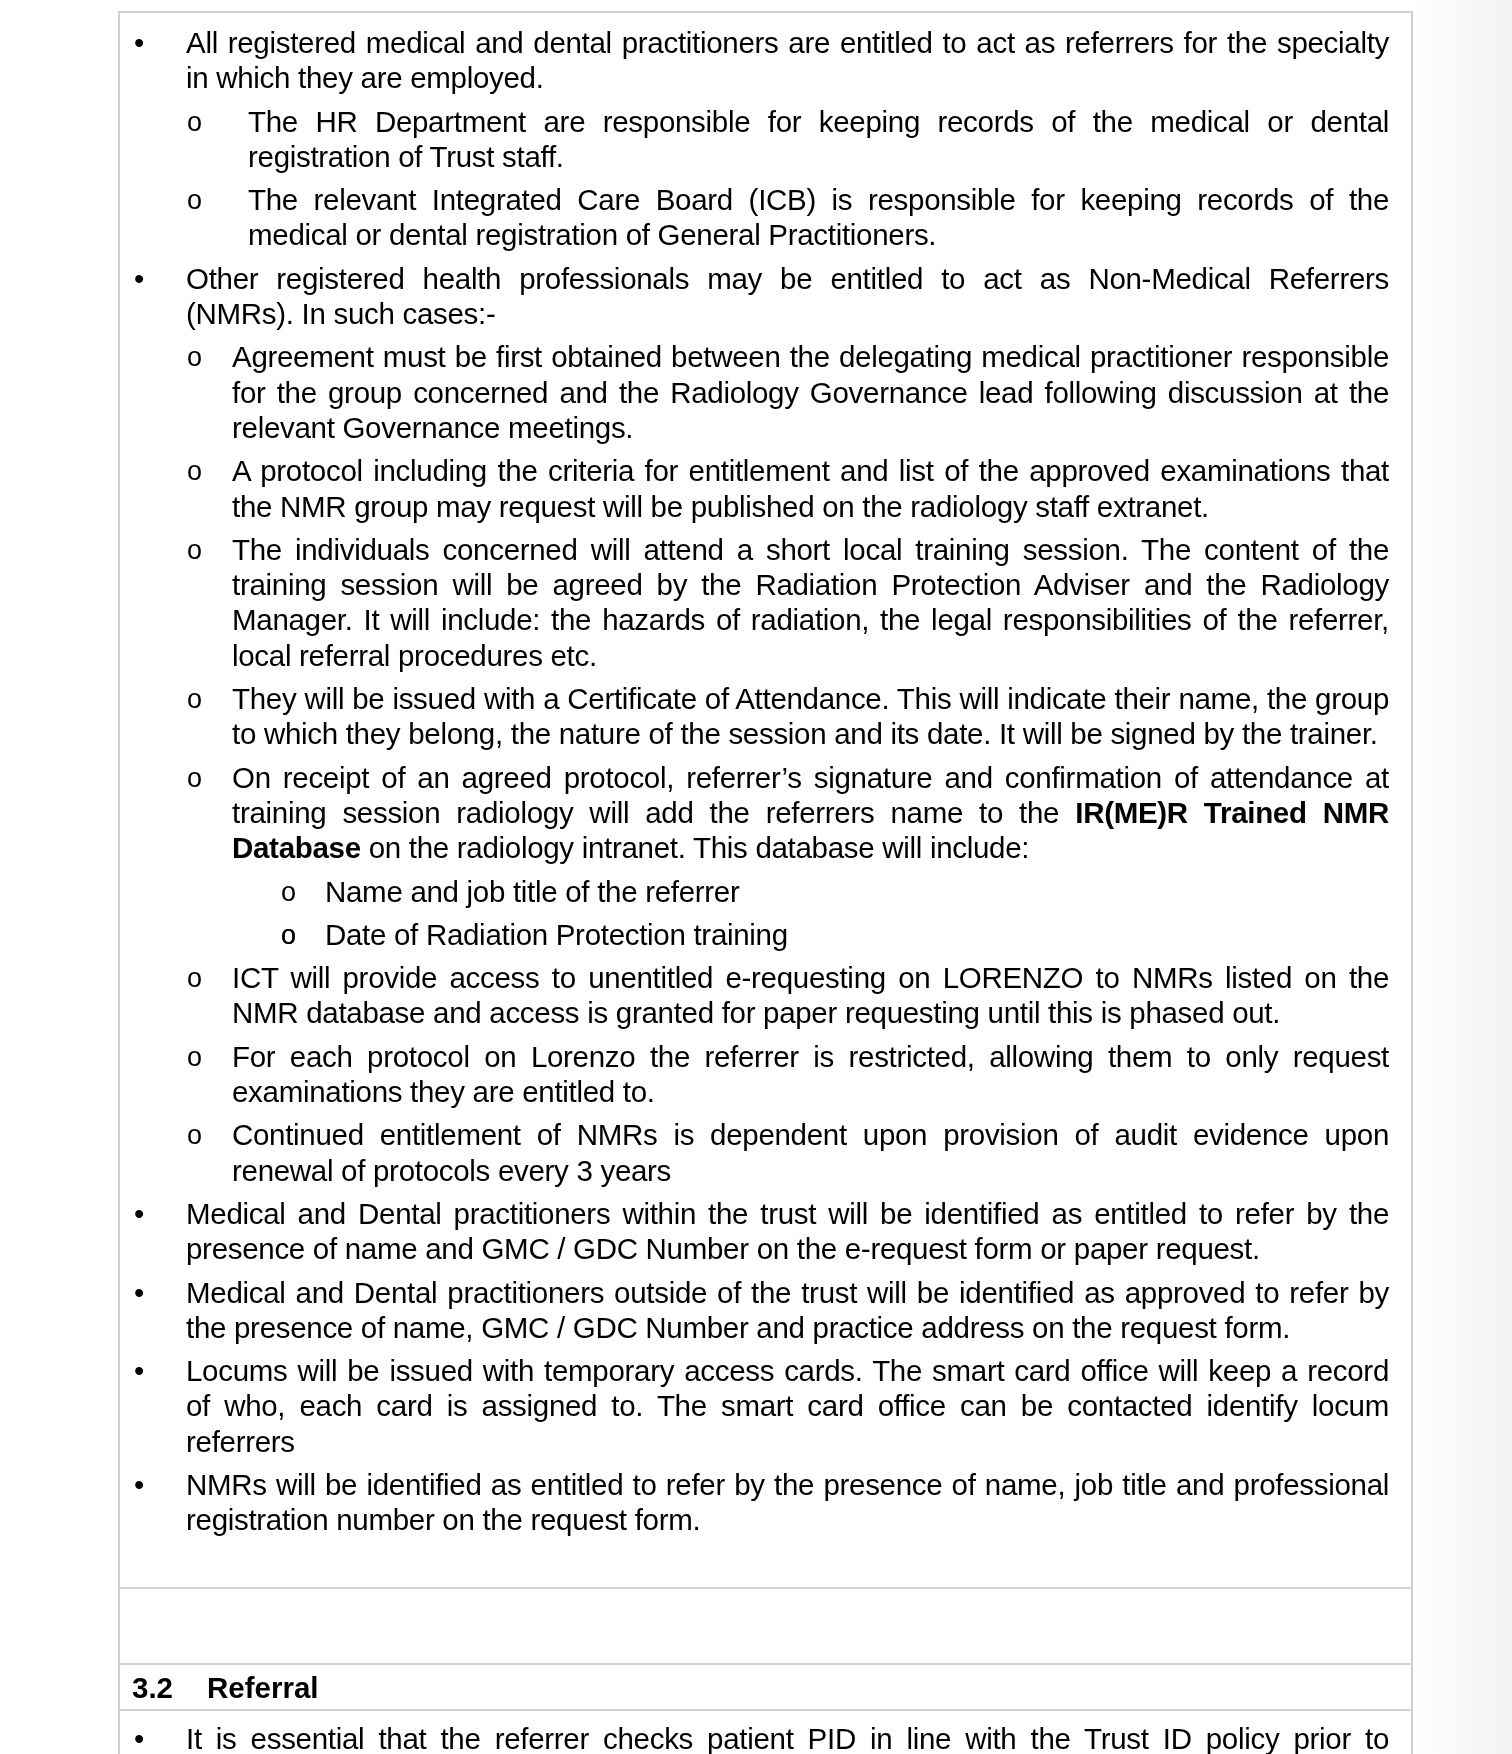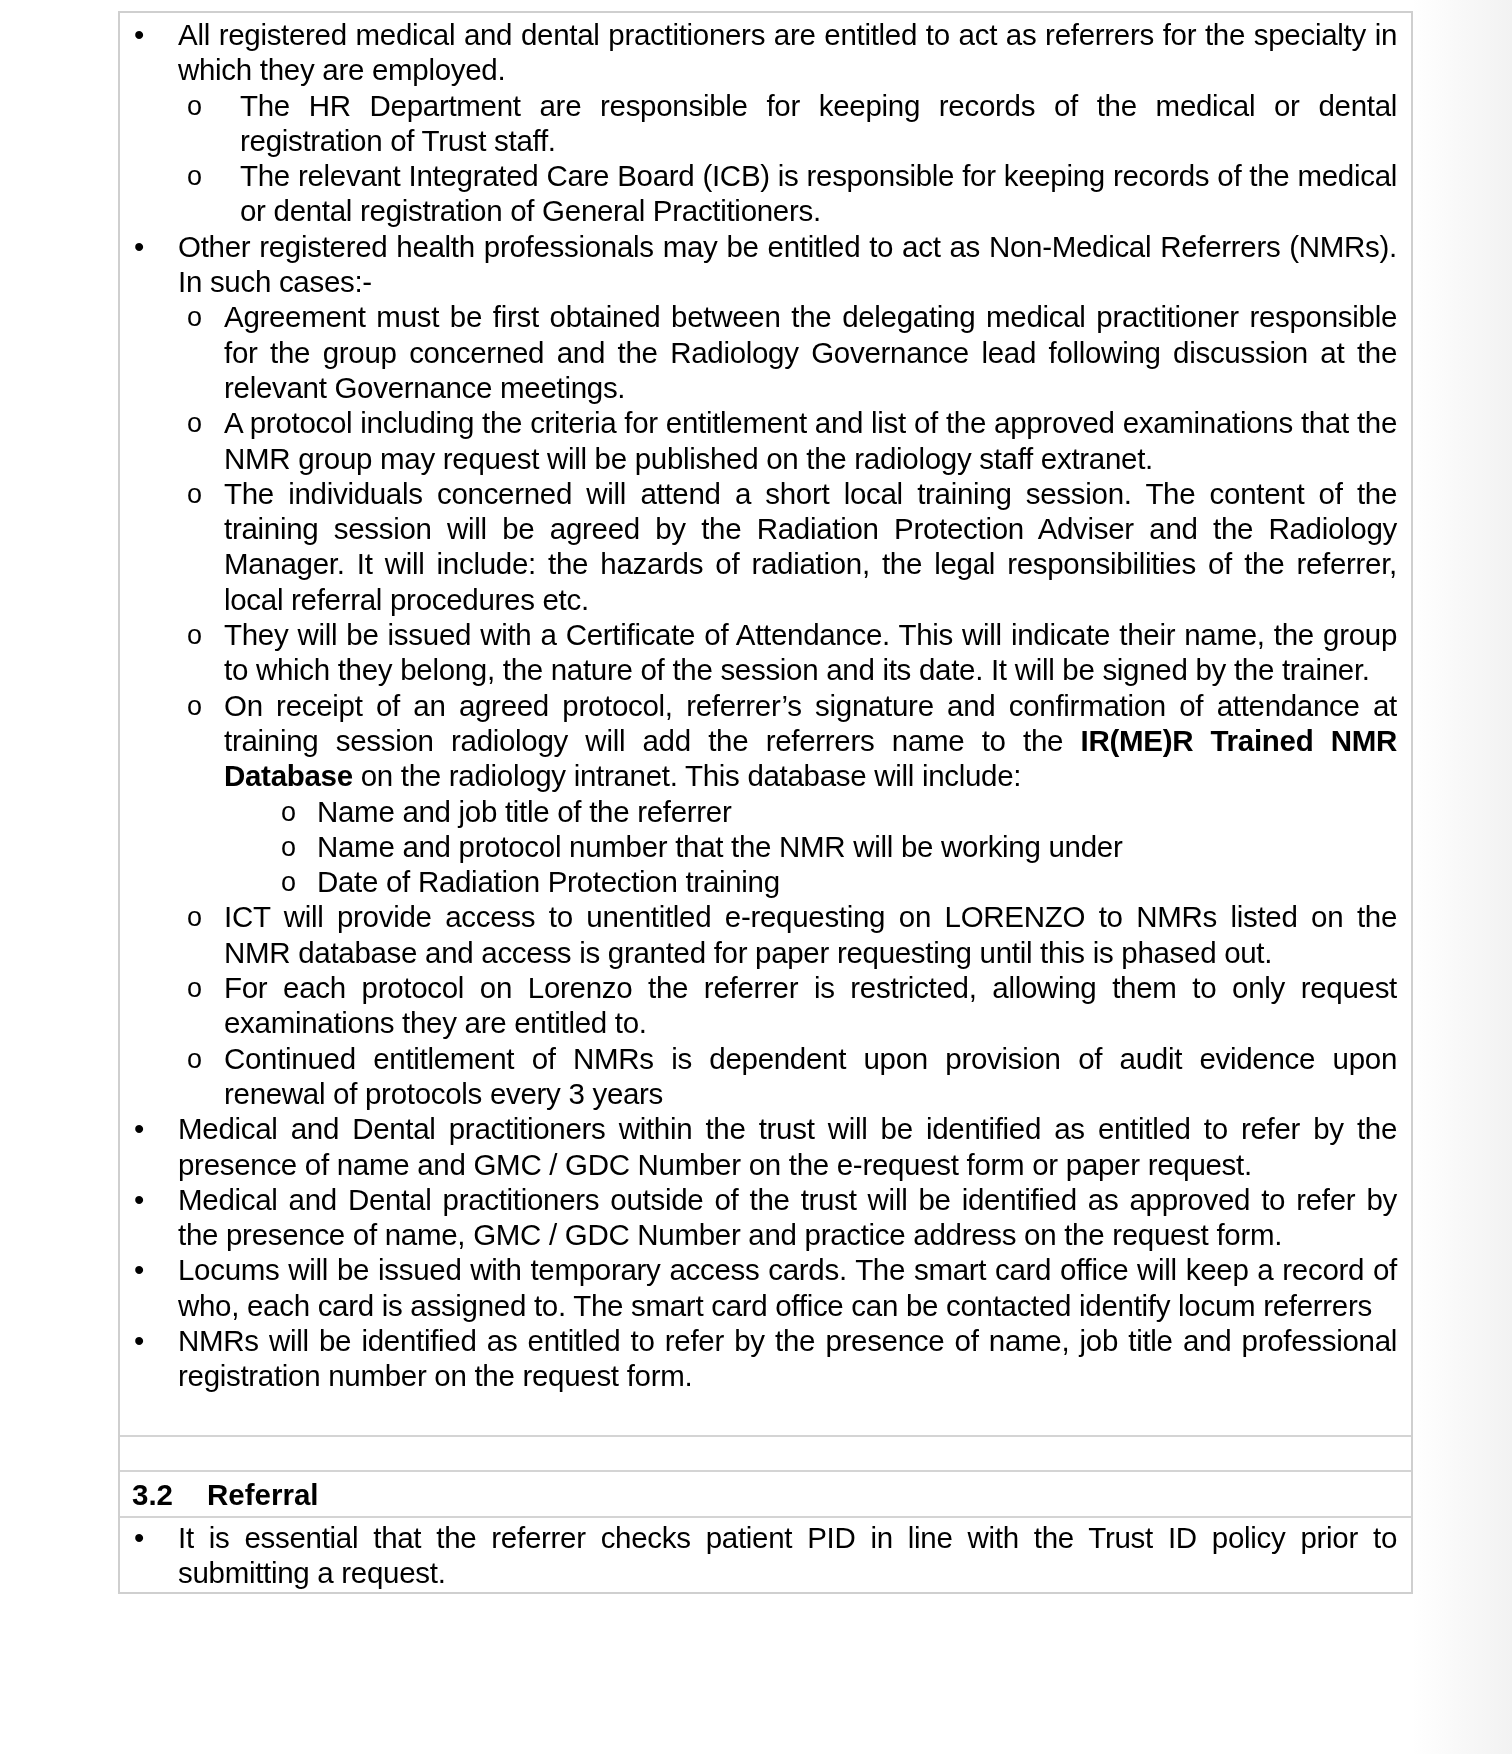--- a/index.html
+++ b/index.html
@@ -32,27 +32,27 @@
       background: #fff;
     }
     .cell {
       border-top: 2px solid #d4d4d4;
       padding: 0 14px 0 12px;
       box-sizing: border-box;
     }
     .cell:first-child { border-top: none; }
     .cell-main { padding-top: 4px; padding-bottom: 6px; }
     .cell-empty { height: 35px; }
-    .cell-heading { height: 46px; padding-top: 4px; }
+    .cell-heading { height: 46px; padding-top: 4px; margin-top: 41px; }
     .cell-last { padding-top: 2px; padding-bottom: 2px; }
 
     p, .li-text {
       font-size: 29.5px;
       line-height: 35.3px;
-      margin: 0;
+      margin: 8px;
       text-align: justify;
       text-align-last: left;
       letter-spacing: -0.3px;
     }
     .li {
       position: relative;
     }
     .lvl1 { padding-left: 46px; }
     .lvl1 > .marker {
       position: absolute;
@@ -140,21 +140,20 @@
     <div class="li lvl2b">
       <span class="marker">o</span>
       <div class="li-text"><span>On receipt of an agreed protocol, referrer’s signature and confirmation of attendance at training session radiology will add the referrers name to the </span><b>IR(ME)R Trained NMR Database</b><span> on the radiology intranet. This database will include:</span></div>
     </div>
     <div class="li lvl3 nojust">
       <span class="marker">o</span>
       <div class="li-text">Name and job title of the referrer</div>
     </div>
     <div class="li lvl3 nojust">
       <span class="marker">o</span>
-      <div class="li-text">Name and protocol number that the NMR will be working under</div>
     </div>
     <div class="li lvl3 nojust">
       <span class="marker">o</span>
       <div class="li-text">Date of Radiation Protection training</div>
     </div>
     <div class="li lvl2b">
       <span class="marker">o</span>
       <div class="li-text">ICT will provide access to unentitled e-requesting on LORENZO to NMRs listed on the NMR database and access is granted for paper requesting until this is phased out.</div>
     </div>
     <div class="li lvl2b">

